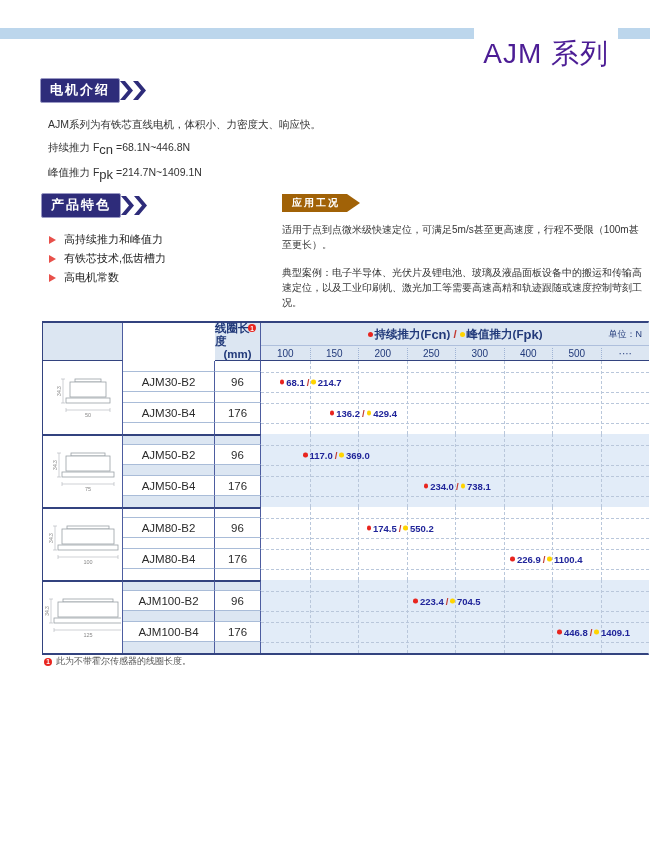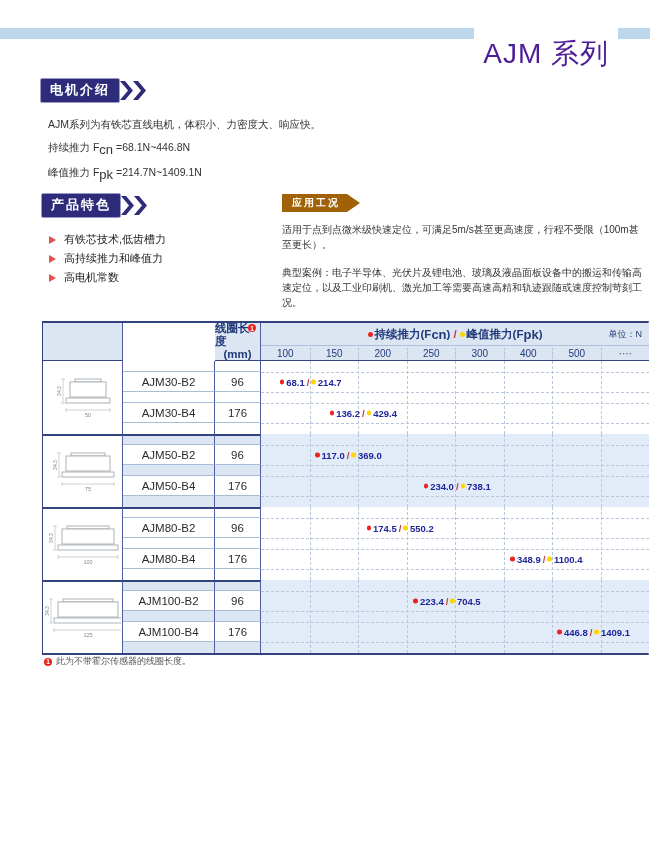--- a/index.html
+++ b/index.html
@@ -140,25 +140,25 @@
     <svg class="chev" viewBox="0 0 13 19">
         <polygon points="0,0 5,0 13,9.5 5,19 0,19 8,9.5" fill="#2e2c7a"></polygon>
       </svg>
     <svg class="chev" viewBox="0 0 13 19">
         <polygon points="0,0 5,0 13,9.5 5,19 0,19 8,9.5" fill="#2e2c7a"></polygon>
       </svg>
   </div>
   <div class="feat-list">
     <div class="feat-item">
         <span class="tri"></span>
-        <span>有铁芯技术,低齿槽力</span>
+        <span>高持续推力和峰值力</span>
       </div>
     <div class="feat-item">
         <span class="tri"></span>
-        <span>高持续推力和峰值力</span>
+        <span>有铁芯技术,低齿槽力</span>
       </div>
     <div class="feat-item">
         <span class="tri"></span>
         <span>高电机常数</span>
       </div>
   </div>
 </div>
 
 <div class="conds">
   <div>
@@ -279,21 +279,21 @@
       <div class="vline" style="left: 97px;"></div>
       <div class="vline" style="left: 145.5px;"></div>
       <div class="vline" style="left: 194px;"></div>
       <div class="vline" style="left: 242.5px;"></div>
       <div class="vline" style="left: 291px;"></div>
       <div class="vline" style="left: 339.5px;"></div>
       <div class="hdash" style="top: 11px;"></div>
       <div class="hdash" style="top: 31px;"></div>
       <div class="hdash" style="top: 42px;"></div>
       <div class="hdash" style="top: 62px;"></div>
-      <div class="mk" style="left: 54px; top: 21px;">
+      <div class="mk" style="left: 42px; top: 21px;">
         <span class="dot r"></span>
         <span>117.0</span>
         <span class="sl">/</span>
         <span class="dot y"></span>
         <span>369.0</span>
       </div>
       <div class="mk" style="left: 162.64px; top: 52px;">
         <span class="dot r"></span>
         <span>234.0</span>
         <span class="sl">/</span>
@@ -340,21 +340,21 @@
       <div class="hdash" style="top: 62px;"></div>
       <div class="mk" style="left: 105.52px; top: 21px;">
         <span class="dot r"></span>
         <span>174.5</span>
         <span class="sl">/</span>
         <span class="dot y"></span>
         <span>550.2</span>
       </div>
       <div class="mk" style="left: 249.472px; top: 52px;">
         <span class="dot r"></span>
-        <span>348.9</span>
+        <span>226.9</span>
         <span class="sl">/</span>
         <span class="dot y"></span>
         <span>1100.4</span>
       </div>
     </div>
     <div class="c-img gtop" style="grid-row: 18 / span 5;">
       <svg viewBox="0 0 76 56" width="76" height="56" class="motor">
         <rect fill="#fff" stroke="#9aa0a6" stroke-width="0.8" x="18" y="9" width="50" height="3"></rect>
         <rect fill="#fff" stroke="#9aa0a6" stroke-width="0.8" x="13" y="12" width="60" height="15"></rect>
         <rect fill="#fff" stroke="#9aa0a6" stroke-width="0.8" x="9" y="28" width="68" height="5"></rect>

